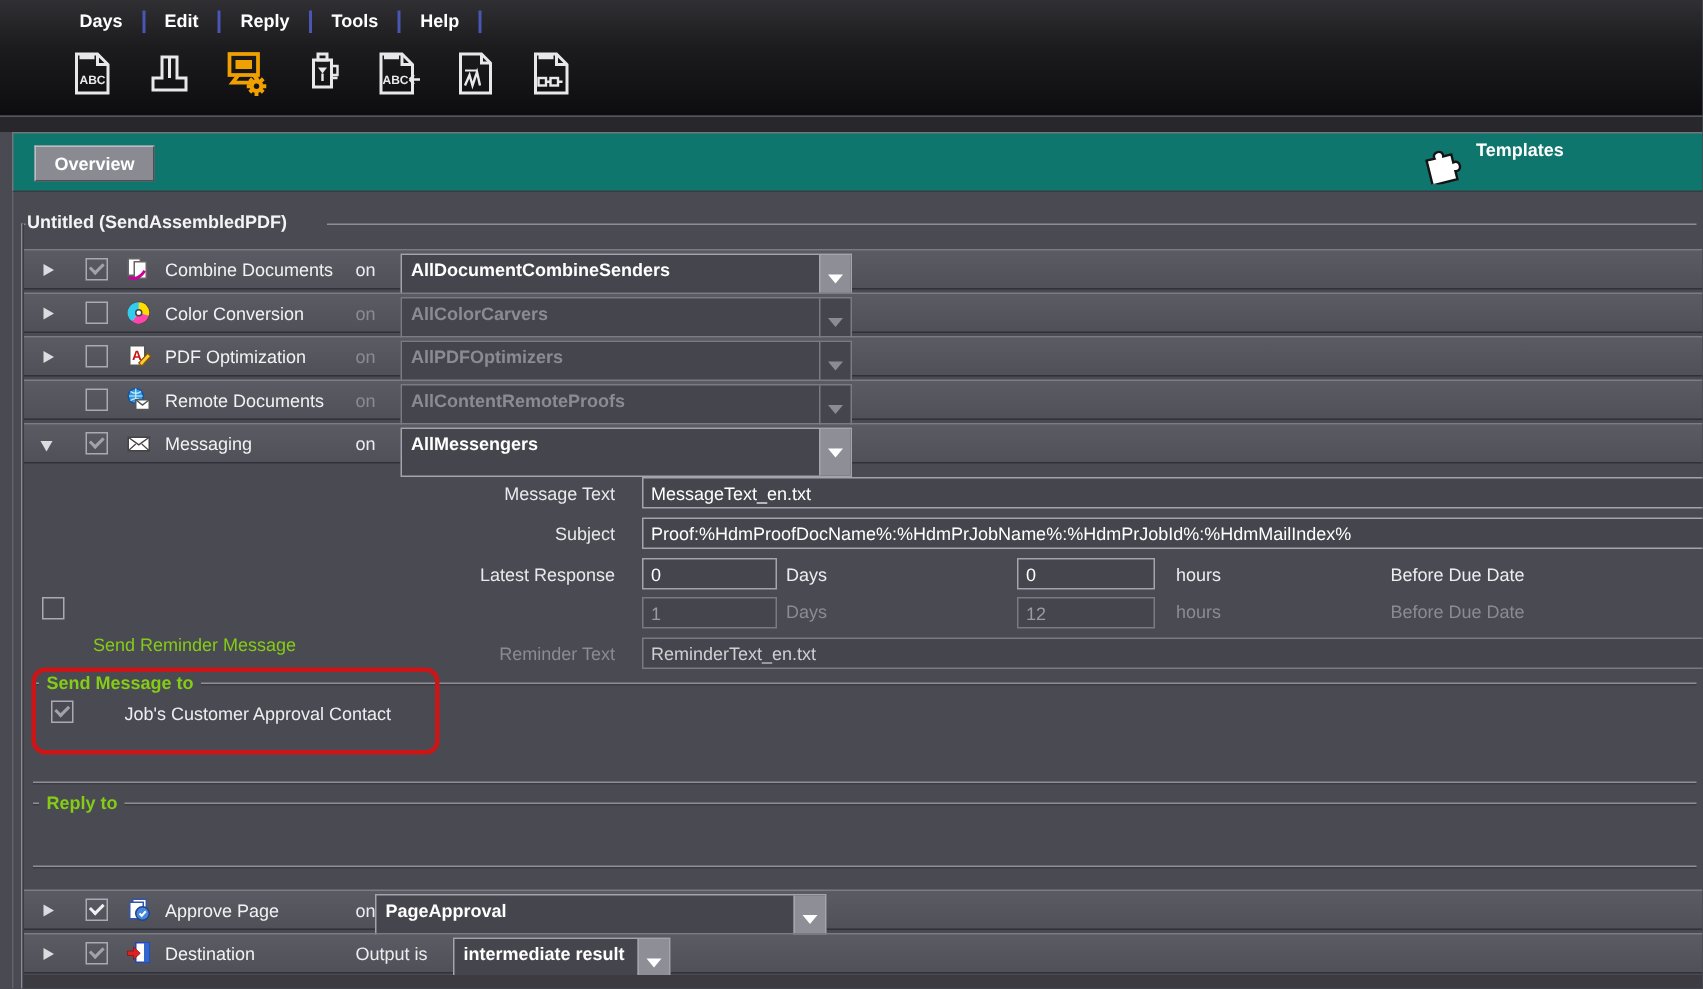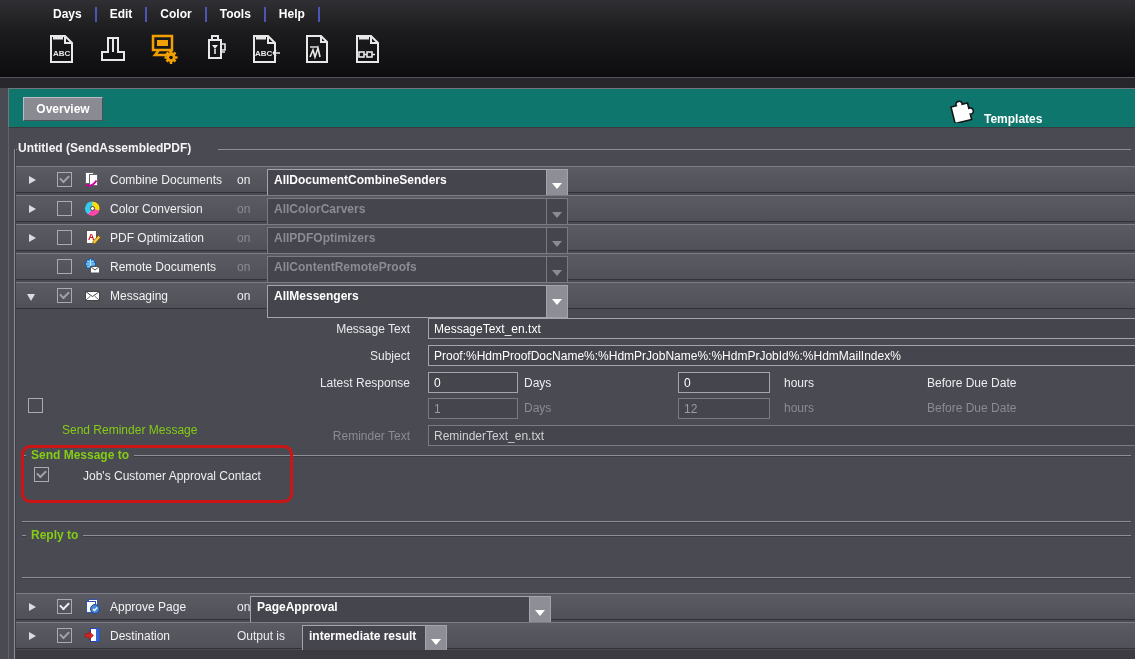--- a/index.html
+++ b/index.html
@@ -18,21 +18,21 @@
   .toolbar{position:absolute;left:44px;top:30px;display:flex;gap:15px;}
   .tool{width:36px;height:38px;display:flex;align-items:center;justify-content:center;}
   .between-strip{position:absolute;left:0;top:78px;width:1135px;height:10px;background:#28282c;}
 
   
   .headerbar{position:absolute;left:8px;top:88px;width:1127px;height:40px;background:#0f766e;
     border-top:1px solid #75757d;border-left:1px solid #75757d;border-bottom:1px solid #3a3a40;box-sizing:border-box;}
   .overview-btn{position:absolute;left:14px;top:8px;width:80px;height:24px;background:#8a8a92;
     color:#fff;font-weight:bold;display:flex;align-items:center;justify-content:center;
     border:1px solid;border-color:#bcbcc4 #4e4e56 #4e4e56 #bcbcc4;box-sizing:border-box;cursor:default;}
-  .templates{position:absolute;left:936px;top:4px;display:flex;align-items:flex-end;gap:9px;
+  .templates{position:absolute;left:936px;top:4px;display:flex;align-items:flex-start;gap:9px;
     color:#fff;font-weight:bold;cursor:default;}
 
   
   .panel-leftline{position:absolute;left:14px;top:149px;width:1px;height:510px;background:#8d8d95;}
   .panel-leftline2{position:absolute;left:15px;top:149px;width:1px;height:510px;background:#3c3c42;}
   .panel-edge{position:absolute;left:8px;top:128px;width:1px;height:531px;background:#62626a;}
   .panel-title{position:absolute;left:18px;top:141px;font-weight:bold;color:#f4f4f6;}
   .panel-topline{position:absolute;top:149px;height:1px;background:#8d8d95;}
 
   
@@ -78,21 +78,21 @@
 </style>
 </head>
 <body>
 
 <div class="topbar">
   <div class="menubar">
     <span class="menu-item">Days</span>
       <span class="menu-sep"></span>
     <span class="menu-item">Edit</span>
       <span class="menu-sep"></span>
-    <span class="menu-item">Color</span>
+    <span class="menu-item">Reply</span>
       <span class="menu-sep"></span>
     <span class="menu-item">Tools</span>
       <span class="menu-sep"></span>
     <span class="menu-item">Help</span>
       <span class="menu-sep"></span>
   </div>
   <div class="toolbar">
     <span class="tool">
       <svg width="30" height="32" viewBox="0 0 30 32">
           <path d="M4 3 h14 l7 7 v19 H4 z" fill="none" stroke="#e8e8e8" stroke-width="2"></path>

